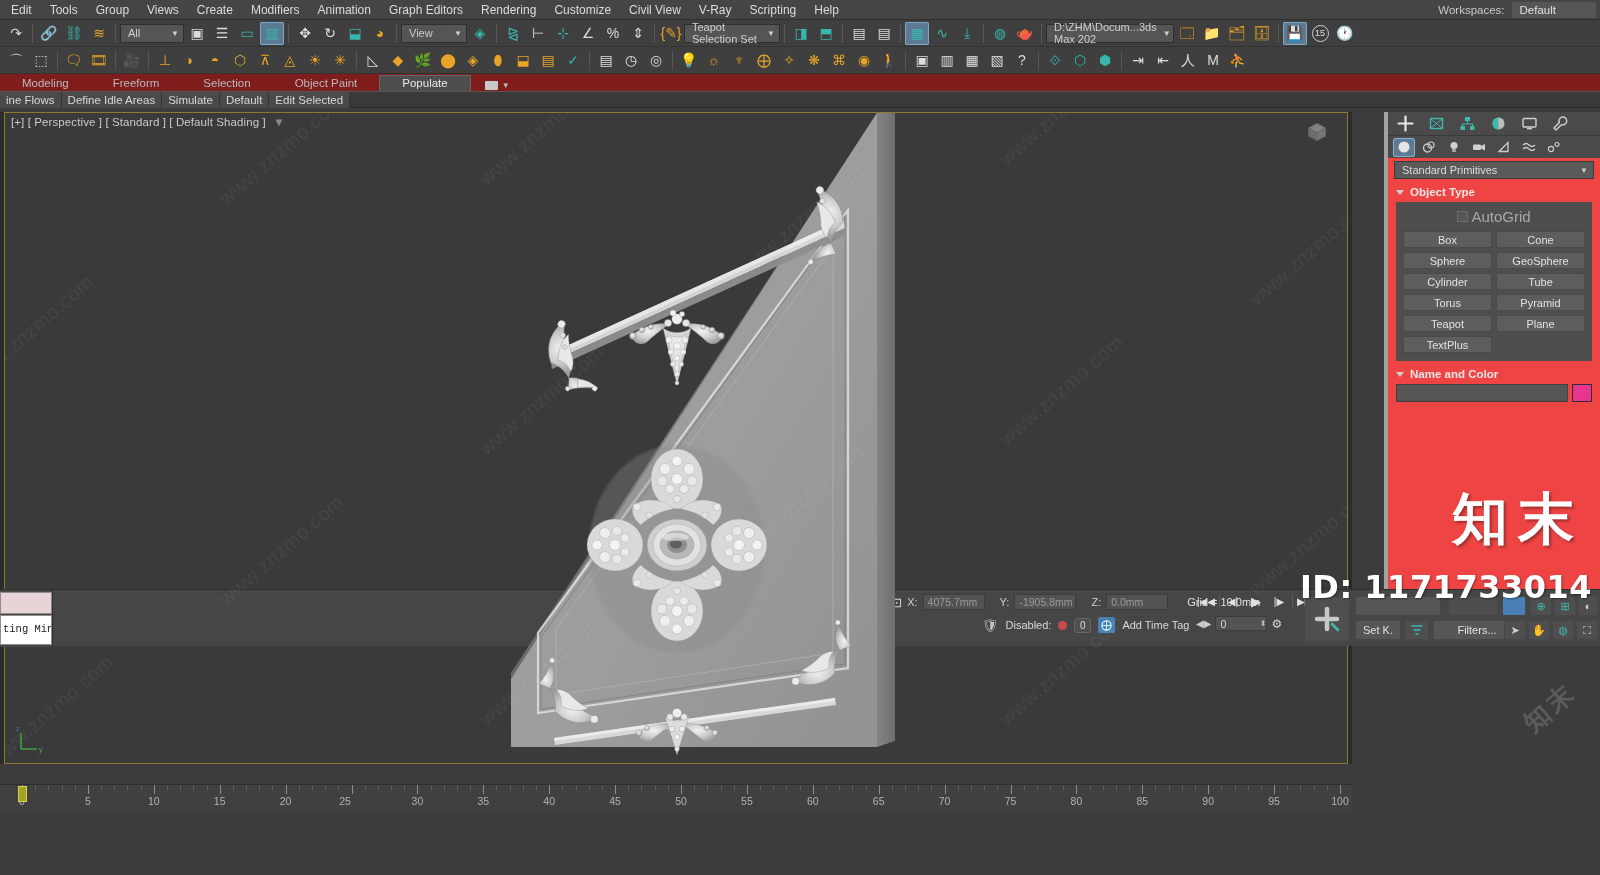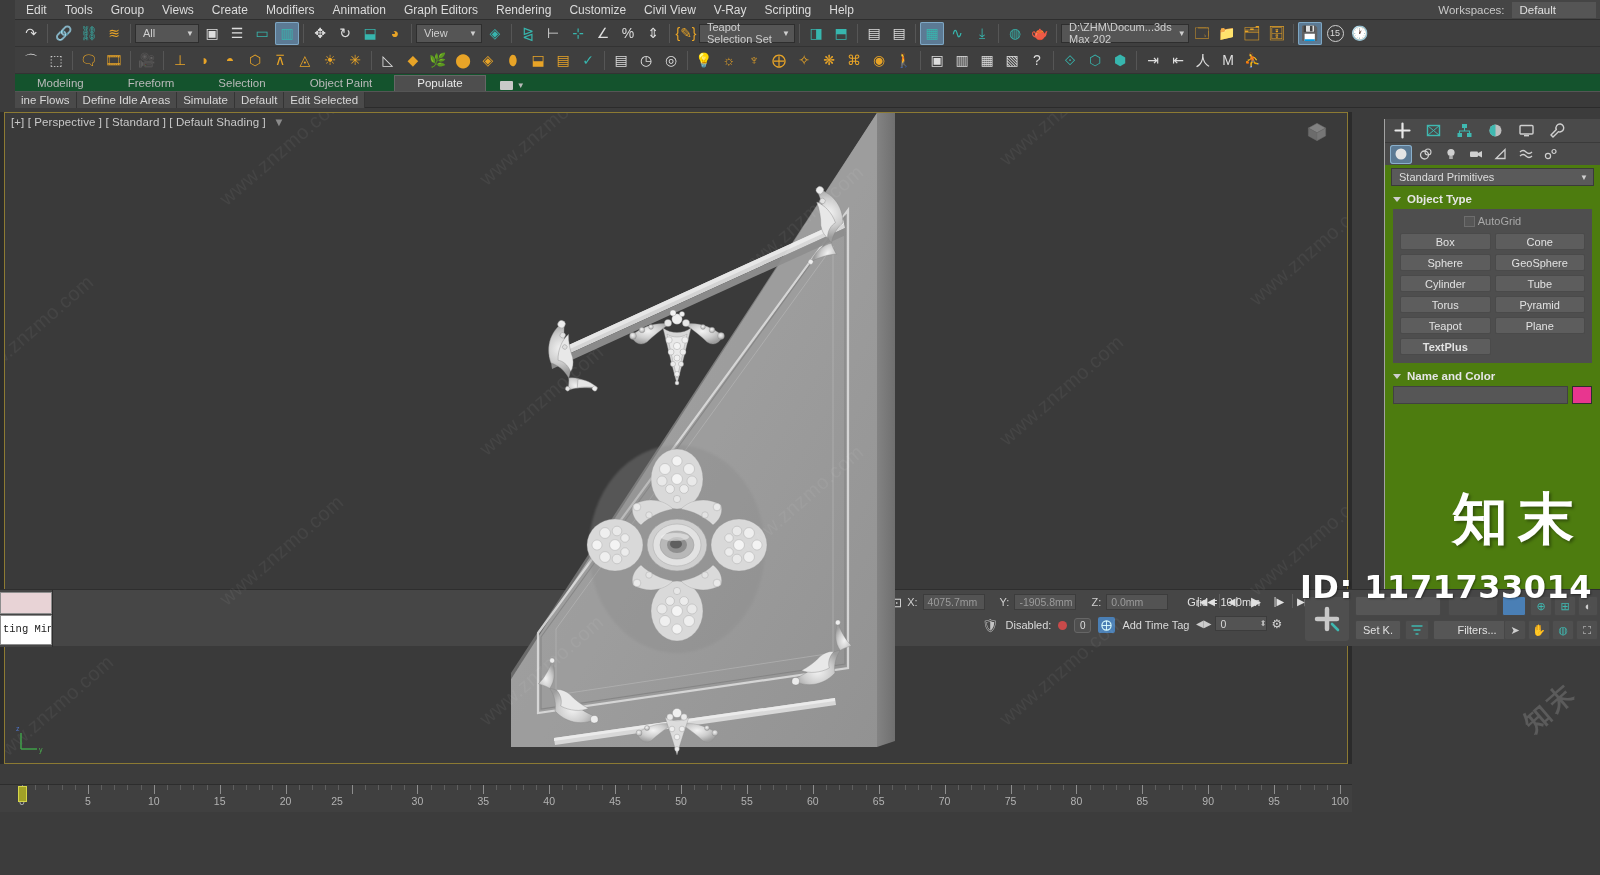--- a/index.html
+++ b/index.html
@@ -4,21 +4,21 @@
 <style>
   * { box-sizing: border-box; margin: 0; padding: 0; }
   html, body {
     width: 1600px; height: 875px;
     background: #3c3c3c;
     font-family: "Liberation Sans", sans-serif;
     overflow: hidden;
     color: #d4d4d4;
     -webkit-font-smoothing: antialiased;
   }
-  #app { position: relative; width: 1600px; height: 646px; padding-left: 15px; }
+  #app { position: relative; width: 1600px; height: 646px; }
 
   
   .menubar {
     height: 20px; background: #454545;
     display: flex; align-items: center;
     padding-left: 2px; font-size: 12px;
     border-bottom: 1px solid #2e2e2e;
     position: relative;
   }
   .menubar .mi { padding: 0 9px; line-height: 20px; color: #dcdcdc; cursor: default; white-space: nowrap; }
@@ -47,21 +47,21 @@
     display: flex; align-items: center; justify-content: space-between;
     padding: 0 4px 0 7px; font-size: 11px; color: #cfcfcf; flex: none;
   }
   .ddbox .car { font-size: 8px; color: #cfcfcf; margin-left: 6px; }
   .gl { font-size: 14px; line-height: 1; color: #ddd; }
   .gl.teal { color: #37b6ae; }
   .gl.amber { color: #e8a427; }
 
   
   .ribbon-tabs {
-    height: 18px; background: #14532d;
+    height: 18px; background: #7f1d1d;
     display: flex; align-items: flex-end;
     font-size: 11.5px; border-bottom: 1px solid #555;
     position: relative;
   }
   .rtab { padding: 1px 22px 2px 22px; color: #b9b9b9; cursor: default; }
   .rtab.active { background: #4e4e4e; color: #e8e8e8; border: 1px solid #666; border-bottom: none; }
   .ribbon-sub {
     height: 16px; background: #3a3a3a;
     display: flex; align-items: center; font-size: 11.5px;
     border-bottom: 1px solid #2b2b2b;
@@ -104,35 +104,35 @@
   .frame-next { margin-left: 4px; width: 16px; height: 15px; background: #4e4e4e; border: 1px solid #303030; font-size: 10px; color: #dcdcdc; display:flex;align-items:center;justify-content:center; }
 
   .track { position: absolute; left: 0; top: 784px; width: 1352px; height: 28px; background: #404040; border-top: 1px solid #2d2d2d; overflow: hidden; }
   .tick { position: absolute; top: 0; width: 1px; background: #5f5f5f; }
   .tick.maj { height: 9px; background: #8d8d8d; }
   .tick.min { height: 5px; }
   .tlab { position: absolute; top: 10px; font-size: 10.5px; color: #b2b2b2; transform: translateX(-50%); }
   .playhead { position: absolute; top: 1px; width: 9px; height: 16px; background: #a2a227; border: 1px solid #d6d64a; }
 
   
-  .cmd { position: absolute; right: 0; top: 119px; width: 216px; bottom: 57px; background: #4d7c0f; border-left: 1px solid #a3a3a3; }
+  .cmd { position: absolute; right: 0; top: 112px; width: 216px; bottom: 57px; background: #ef4444; border-left: 4px solid #a3a3a3; }
   .cmd-tabs { height: 24px; background: #4a4a4a; display: flex; align-items: center; padding-left: 3px; gap: 2px; border-bottom: 1px solid #3a3a3a; }
   .cmd-tab { width: 29px; height: 21px; display:flex; align-items:center; justify-content:center; border-radius: 2px; }
   .cmd-sub { height: 22px; background: #4a4a4a; display: flex; align-items: center; padding-left: 5px; gap: 3px; }
   .cst { width: 22px; height: 19px; display:flex; align-items:center; justify-content:center; border-radius:2px; }
   .cst.on { background: #5c7a94; box-shadow: inset 0 0 0 1px #8ab0cc; border-radius: 3px; }
   .cat-drop { margin: 3px 6px 0 6px; height: 18px; background: #5a5a5a; border: 1px solid #3a3a3a; display:flex; align-items:center; justify-content:space-between; padding: 0 5px 0 7px; font-size: 11px; color: #dcdcdc; }
   .rollout-hdr { margin: 7px 8px 0 8px; display:flex; align-items:center; gap:6px; font-size: 11.5px; font-weight: bold; color: #e6e6e6; }
   .tri { width: 0;height:0;border-left:4px solid transparent;border-right:4px solid transparent;border-top:5px solid #cfcfcf; }
   .rollout-body { margin: 4px 8px 0 8px; background: #4e4e4e; padding: 6px 7px 8px 7px; }
-  .autogrid { display:flex; align-items:center; justify-content:center; gap:3px; font-size: 11px; color:#a8a8a8; margin-bottom: 6px; }
+  .autogrid { display:flex; align-items:center; justify-content:center; gap:3px; font-size: 15px; color:#a8a8a8; margin-bottom: 6px; }
   .cbox { width: 11px; height: 11px; background: #565656; border: 1px solid #6d6d6d; }
   .objgrid { display: grid; grid-template-columns: 1fr 1fr; gap: 4px 4px; }
   .objbtn { height: 17px; background: #5d5d5d; border: 1px solid #4a4a4a; border-radius: 2px; font-size: 11px; color: #e2e2e2; display:flex;align-items:center;justify-content:center; cursor: default; }
-  .objbtn.single { grid-column: 1 / 2; font-weight: bold; }
+  .objbtn.single { grid-column: 1 / 2; }
   .nc-body { margin: 4px 8px 0 8px; display: flex; gap: 4px; align-items: stretch; }
   .nc-field { flex: 1; height: 18px; background: #565656; border: 1px solid #414141; }
   .nc-swatch { width: 20px; height: 18px; border: 1px solid #2e2e2e; }
 
   
   .status { position: absolute; left: 0; bottom: 0; width: 1600px; height: 57px; background: #464646; border-top: 1px solid #2e2e2e; }
   .mini-lst { position: absolute; left: 0; top: 0; width: 53px; height: 57px; border-right: 1px solid #2e2e2e; background: #464646; }
   .mini-pink { position: absolute; left: 0; top: 2px; width: 52px; height: 22px; background: #e8d3d6; border: 1px solid #8d8d8d; }
   .mini-white { position: absolute; left: 0; top: 25px; width: 52px; height: 30px; background: #ffffff; border: 1px solid #8d8d8d; font-family: "Liberation Mono", monospace; font-size: 10.5px; color: #222; padding: 7px 2px 0 2px; overflow: hidden; white-space: nowrap; }
   .st-lines { position: absolute; left: 58px; top: 4px; font-size: 11.5px; color: #e2e2e2; }
@@ -810,21 +810,21 @@
       <div class="tick min" style="left: 246.06px;"></div>
       <div class="tick min" style="left: 259.24px;"></div>
       <div class="tick min" style="left: 272.42px;"></div>
       <div class="tick maj" style="left: 285.6px;"></div>
       <div class="tlab" style="left: 285.6px;">20</div>
       <div class="tick min" style="left: 298.78px;"></div>
       <div class="tick min" style="left: 311.96px;"></div>
       <div class="tick min" style="left: 325.14px;"></div>
       <div class="tick min" style="left: 338.32px;"></div>
       <div class="tick maj" style="left: 351.5px;"></div>
-      <div class="tlab" style="left: 337px;">25</div>
+      <div class="tlab" style="left: 345px;">25</div>
       <div class="tick min" style="left: 364.68px;"></div>
       <div class="tick min" style="left: 377.86px;"></div>
       <div class="tick min" style="left: 391.04px;"></div>
       <div class="tick min" style="left: 404.22px;"></div>
       <div class="tick maj" style="left: 417.4px;"></div>
       <div class="tlab" style="left: 417.4px;">30</div>
       <div class="tick min" style="left: 430.58px;"></div>
       <div class="tick min" style="left: 443.76px;"></div>
       <div class="tick min" style="left: 456.94px;"></div>
       <div class="tick min" style="left: 470.12px;"></div>

